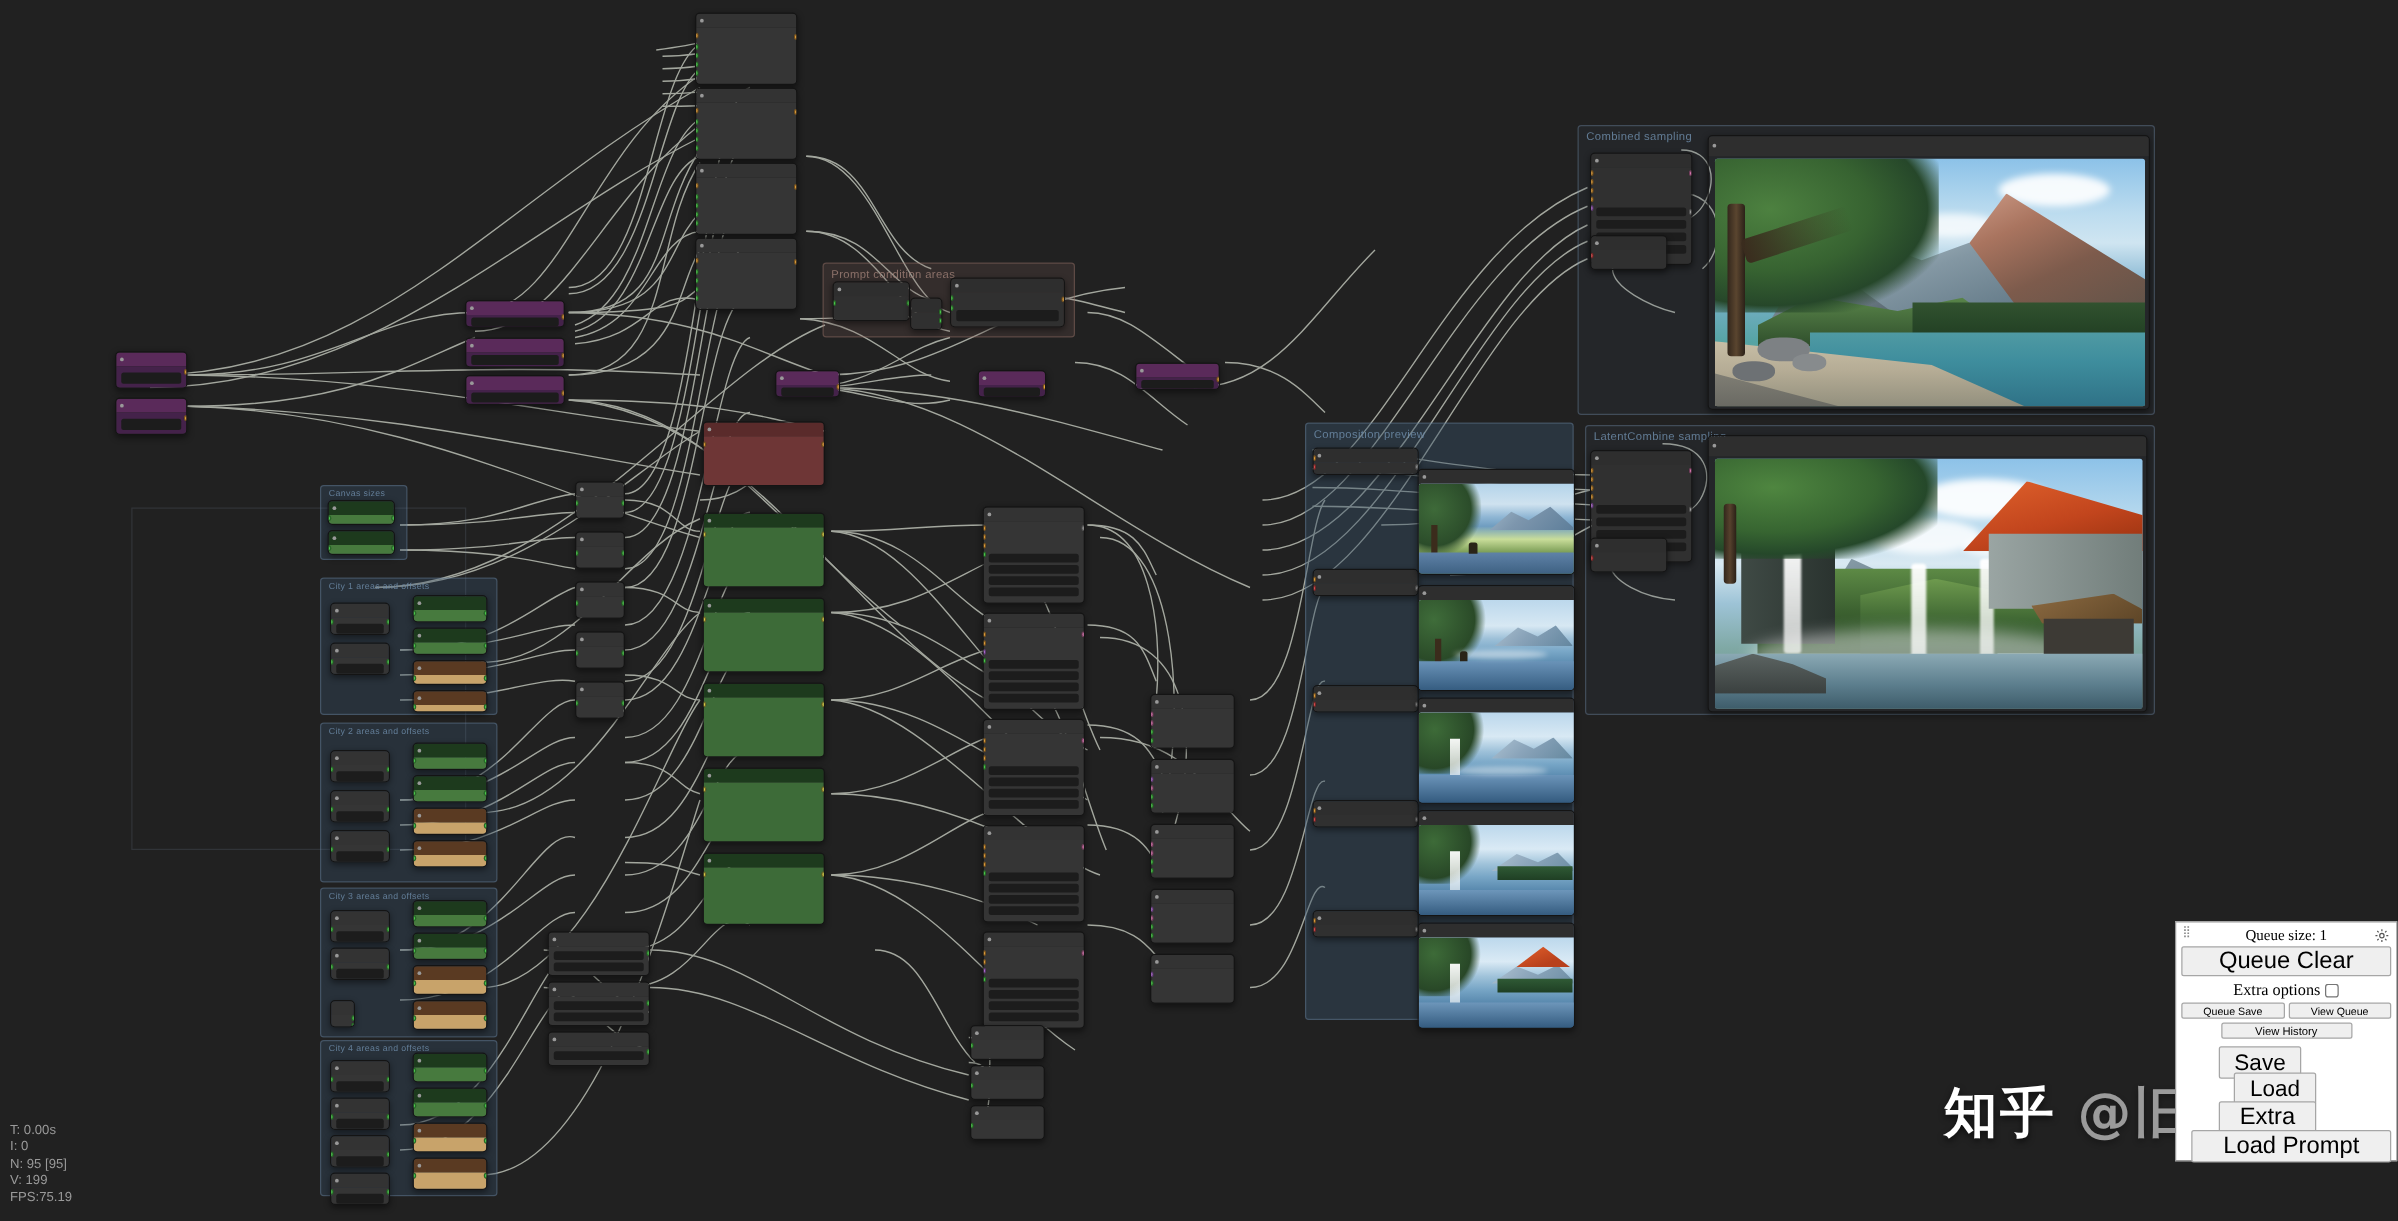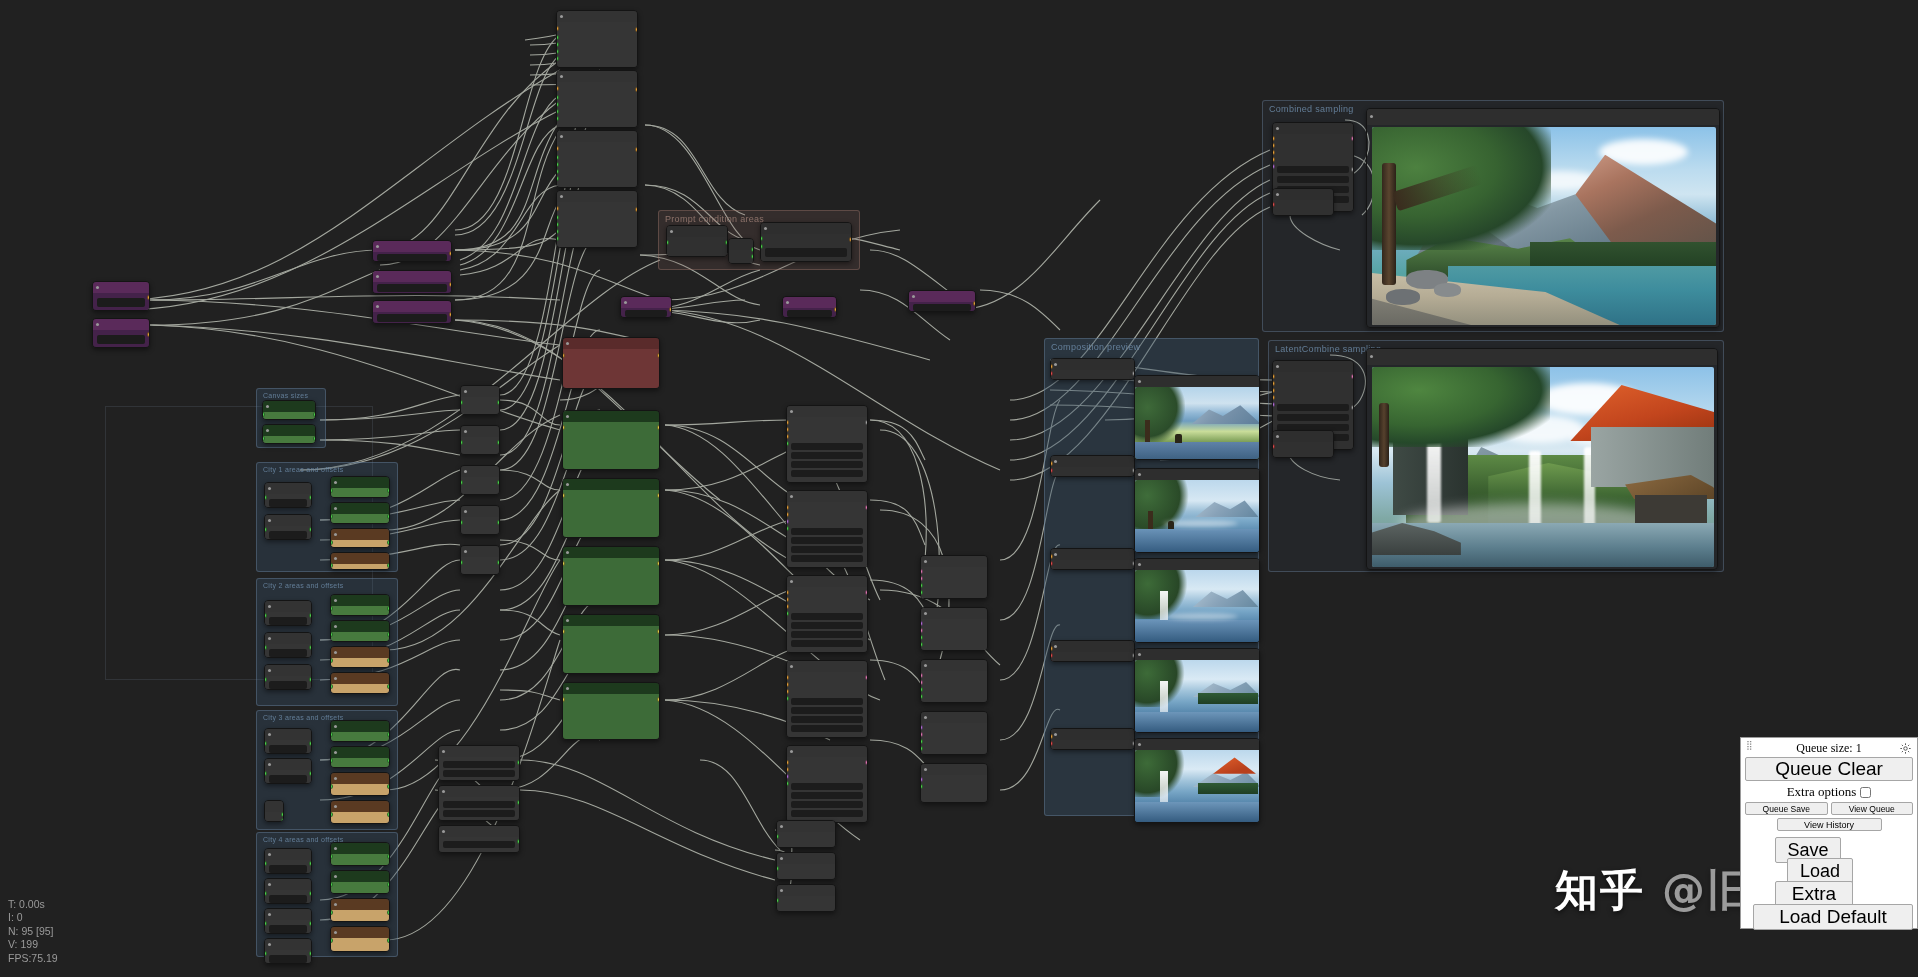--- a/index.html
+++ b/index.html
@@ -1266,15 +1266,15 @@
   </div>
   <div class="qrow">
     <button>Queue Save</button>
     <button>View Queue</button>
   </div>
   <button class="qhist">View History</button>
   <div class="qstack">
     <button class="b-save">Save</button>
     <button class="b-load">Load</button>
     <button class="b-clear">Extra</button>
-    <button class="b-def">Load Default</button>
+    <button class="b-def">Load Prompt</button>
   </div>
 </div>
 
 </body></html>

